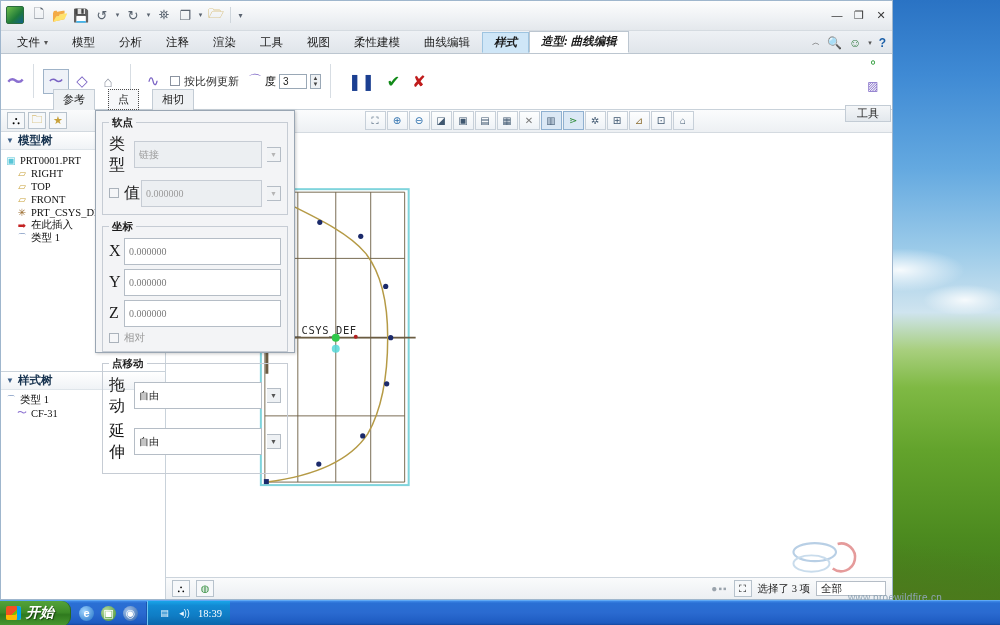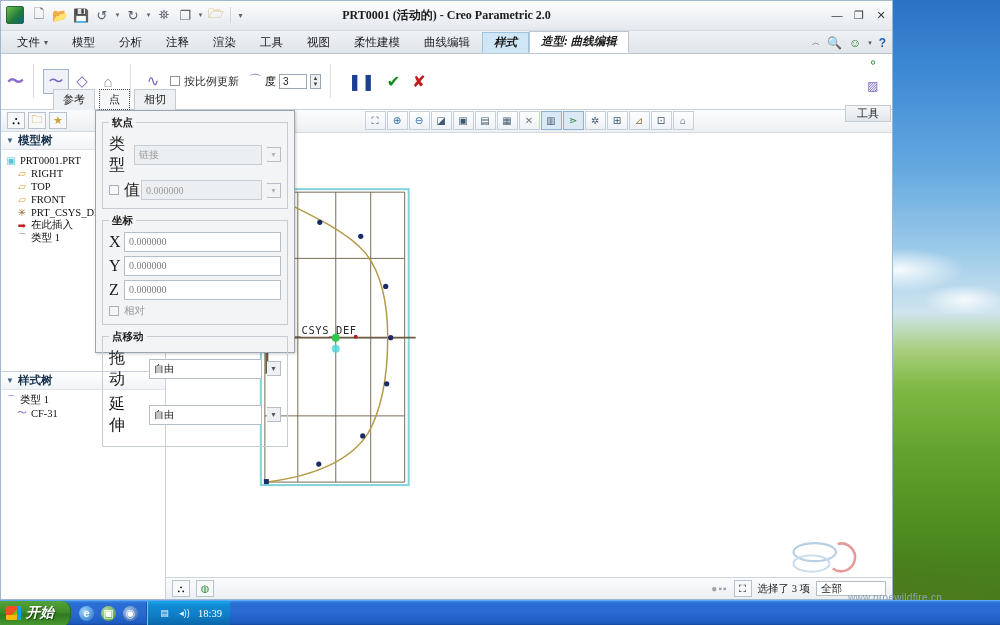--- a/index.html
+++ b/index.html
@@ -101,21 +101,21 @@
   .deg-box { width:28px;height:15px;background:#fff;border:1px solid #9aa8b6;font-size:10px;
              display:flex;align-items:center;padding-left:3px;color:#222; }
   .spin { display:flex;flex-direction:column;width:11px;height:15px;border:1px solid #9aa8b6;background:#eef1f4; }
   .spin div { flex:1;display:flex;align-items:center;justify-content:center;font-size:6px;color:#444; }
   .ok-grp { display:flex;align-items:center;gap:12px;margin-left:8px; }
   .pause { color:#1b3f91;font-size:16px;font-weight:bold; }
   .tick { color:#128a19;font-size:16px;font-weight:bold; }
   .cross { color:#c01c1c;font-size:16px;font-weight:bold; }
   
   #subtabs {
-    position:absolute; left:52px; bottom:-1px; display:flex; gap:4px; z-index:5;text-align:center;
+    position:absolute; left:52px; bottom:-1px; display:flex; gap:13px; z-index:5;text-align:center;
   }
   .stab {
     padding:2px 9px; font-size:11px; background:#eef1f4; border:1px solid #c3ccd5;
     border-bottom:none; color:#1b1b1b;
     font-family:"Liberation Serif","DejaVu Serif",serif;
   }
   .stab.active { background:#f6f7f9; border:1px dotted #4a4a4a; }
   
   #body { flex:1; display:flex; position:relative; background:#eef0f2; }
   
@@ -149,25 +149,25 @@
   }
   fieldset {
     border:1px solid #c6ccd4; padding:4px 6px 6px 6px; margin-bottom:5px;
   }
   legend { font-size:10.5px;font-weight:bold;color:#1a1a1a;padding:0 3px;
            font-family:"Liberation Serif","DejaVu Serif",serif;}
   .frow { display:flex;align-items:center;gap:5px;margin-bottom:4px; }
   .flabel { font-size:16px;color:#1a1a1a;width:20px;
             font-family:"Liberation Serif","DejaVu Serif",serif;}
   .fld {
-    flex:1;height:20px;background:#fff;border:1px solid #b5bdc6;font-size:10px;color:#7b7b7b;
+    flex:1;height:27px;background:#fff;border:1px solid #b5bdc6;font-size:10px;color:#7b7b7b;
     display:flex;align-items:center;padding-left:4px;
     font-family:"Liberation Serif","DejaVu Serif",serif;
   }
-  .fld.active { color:#1b1b1b;margin-left:15px; }
+  .fld.active { color:#1b1b1b; }
   .fld.dis { background:#eceff2;color:#9a9a9a;border-color:#c6ccd4; }
   .ddbtn { width:14px;height:15px;border:1px solid #b5bdc6;border-left:none;background:#eef1f4;
            display:flex;align-items:center;justify-content:center;font-size:7px;color:#555; }
   .ddbtn.dis { color:#b5b5b5;background:#f1f3f5; }
   .cbx { width:10px;height:10px;border:1px solid #aab2bb;background:#f5f6f8;display:inline-block; }
   .nudge { display:flex;align-items:center;gap:3px;margin-left:8px; }
   .nbtn { width:15px;height:12px;border:1px solid #b5bdc6;background:#eef1f4;
           display:flex;align-items:center;justify-content:center;font-size:7px;color:#3a3a3a; }
   .nvert { display:flex;flex-direction:column;gap:1px; }
   .nvert .nbtn { height:8px; width:15px; }
@@ -296,21 +296,20 @@
         <div class="qat-ico" style="width:9px;font-size:7px">▾</div>
         <div class="qat-ico">↻</div>
         <div class="qat-ico" style="width:9px;font-size:7px">▾</div>
         <div class="qat-ico">⛯</div>
         <div class="qat-ico">❐</div>
         <div class="qat-ico" style="width:9px;font-size:7px">▾</div>
         <div class="qat-ico" style="color:#c8a13a">🗁</div>
         <div class="qat-sep"></div>
         <div class="qat-ico" style="width:11px;font-size:8px">▾</div>
       </div>
-      <div id="win-title">PRT0001 (活动的) - Creo Parametric 2.0</div>
       <div class="wbtns">
         <div class="wbtn">—</div>
         <div class="wbtn">❐</div>
         <div class="wbtn">✕</div>
       </div>
     </div>
 
     <div id="ribbon-tabs">
       <div class="rtab">
         <span>文件</span>

